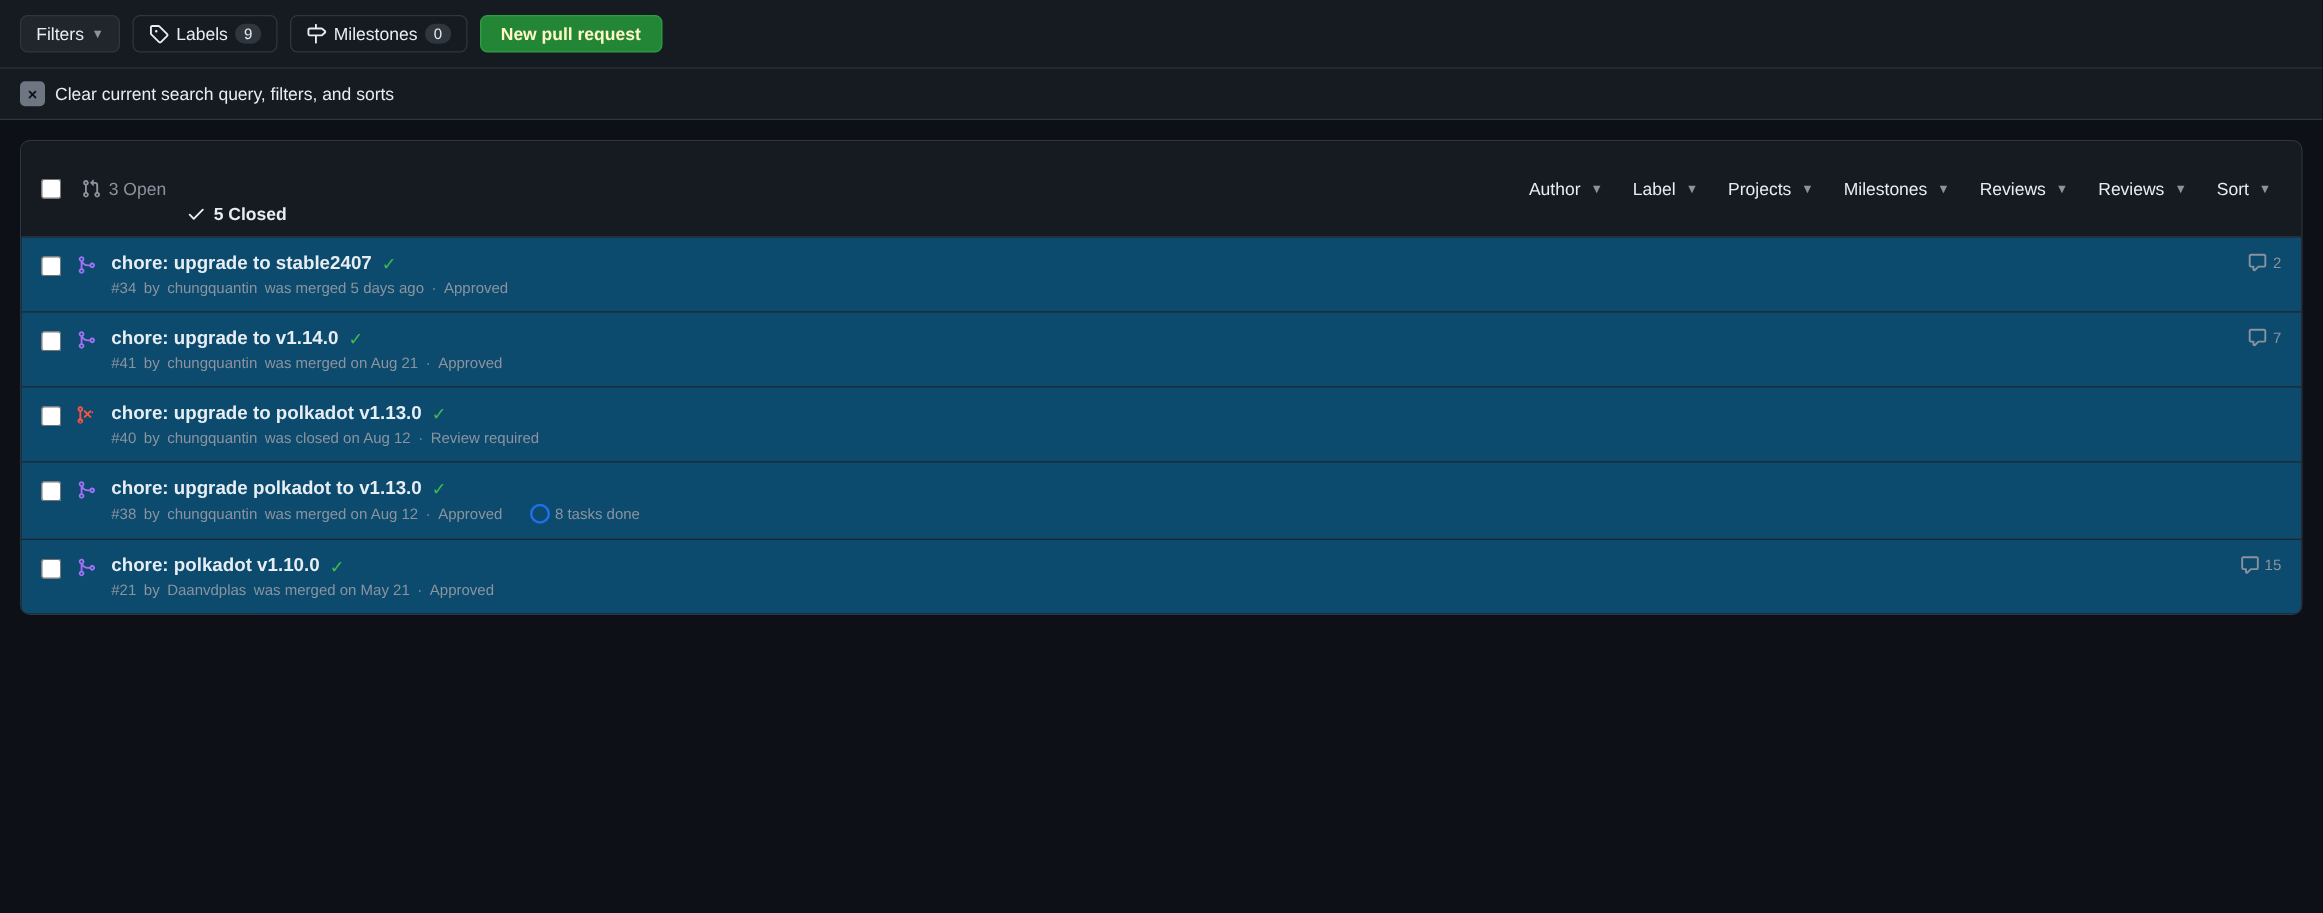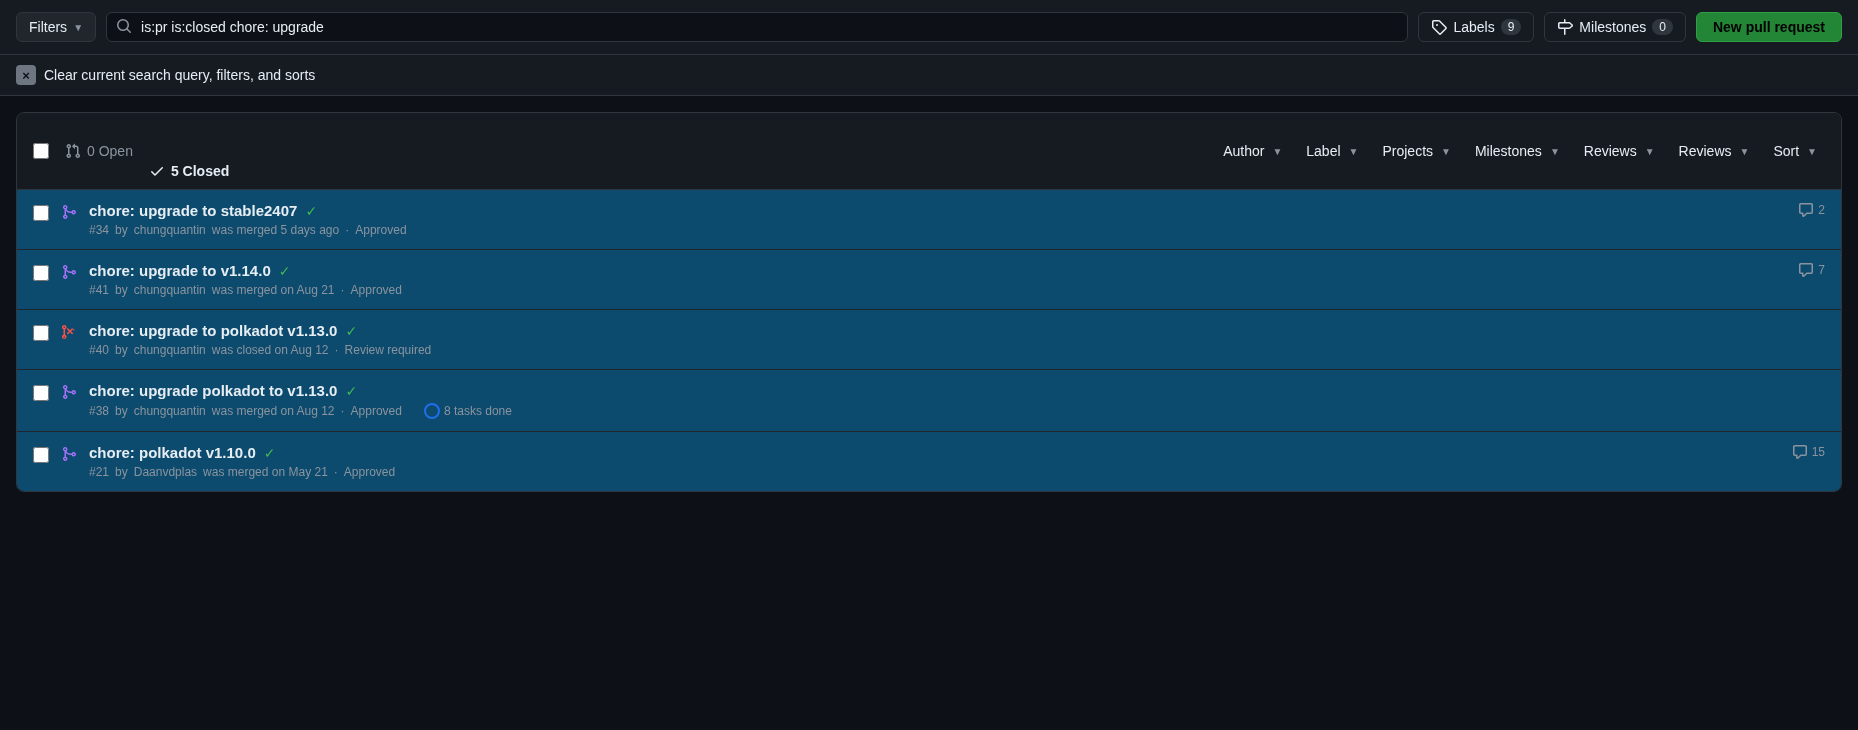--- a/index.html
+++ b/index.html
@@ -82,21 +82,21 @@
       background: #30363d;
       border-radius: 20px;
       padding: 1px 7px;
       font-size: 12px;
       color: #e6edf3;
     }
 
     .new-pr-btn {
       background: #238636;
       border: 1px solid #2ea043;
-      color: #000000;
+      color: #fef9c3;
       border-radius: 6px;
       padding: 6px 16px;
       cursor: pointer;
       font-size: 14px;
       font-weight: 600;
       white-space: nowrap;
     }
 
     .clear-bar {
       display: flex;
@@ -301,28 +301,20 @@
   </style>
 </head>
 <body>
 
 <div class="top-bar">
   <button class="filters-btn">
     <span>Filters</span>
     <span class="chevron">▼</span>
   </button>
 
-  <div class="search-wrapper">
-    <span class="search-icon-wrap">
-      <svg width="16" height="16" viewBox="0 0 16 16" fill="currentColor">
-        <path d="M10.68 11.74a6 6 0 0 1-7.922-8.982 6 6 0 0 1 8.982 7.922l3.04 3.04a.749.749 0 0 1-.326 1.275.749.749 0 0 1-.734-.215ZM11.5 7a4.499 4.499 0 1 0-8.997 0A4.499 4.499 0 0 0 11.5 7Z"></path>
-      </svg>
-    </span>
-    <input class="search-input" type="text" value="is:pr is:closed chore: upgrade" style="">
-  </div>
 
   <button class="labels-btn">
     <svg width="16" height="16" viewBox="0 0 16 16" fill="currentColor">
       <path d="M1 7.775V2.75C1 1.784 1.784 1 2.75 1h5.025c.464 0 .91.184 1.238.513l6.25 6.25a1.75 1.75 0 0 1 0 2.474l-5.026 5.026a1.75 1.75 0 0 1-2.474 0l-6.25-6.25A1.752 1.752 0 0 1 1 7.775Zm1.5 0c0 .066.026.13.073.177l6.25 6.25a.25.25 0 0 0 .354 0l5.025-5.025a.25.25 0 0 0 0-.354l-6.25-6.25a.25.25 0 0 0-.177-.073H2.75a.25.25 0 0 0-.25.25ZM6 5a1 1 0 1 1 0 2 1 1 0 0 1 0-2Z"></path>
     </svg>
     <span>Labels</span>
     <span class="badge">9</span>
   </button>
 
   <button class="milestones-btn">
@@ -344,21 +336,21 @@
 <div class="main-list">
 
   <div class="list-header">
     <input type="checkbox" class="header-checkbox" style="">
 
     <div class="header-counts">
       <div class="count-item">
         <svg viewBox="0 0 16 16" fill="currentColor">
           <path d="M1.5 3.25a2.25 2.25 0 1 1 3 2.122v5.256a2.251 2.251 0 1 1-1.5 0V5.372A2.25 2.25 0 0 1 1.5 3.25Zm5.677-.177L9.573.677A.25.25 0 0 1 10 .854V2.5h1A2.5 2.5 0 0 1 13.5 5v5.628a2.251 2.251 0 1 1-1.5 0V5a1 1 0 0 0-1-1h-1v1.646a.25.25 0 0 1-.427.177L7.177 3.427a.25.25 0 0 1 0-.354ZM3.75 2.5a.75.75 0 1 0 0 1.5.75.75 0 0 0 0-1.5Zm0 9.5a.75.75 0 1 0 0 1.5.75.75 0 0 0 0-1.5Zm8.25.75a.75.75 0 1 0 1.5 0 .75.75 0 0 0-1.5 0Z"></path>
         </svg>
-        <span>0 Open</span>
+        <span>3 Open</span>
       </div>
       <div class="count-item active">
         <svg viewBox="0 0 16 16" fill="currentColor">
           <path d="M13.78 4.22a.75.75 0 0 1 0 1.06l-7.25 7.25a.75.75 0 0 1-1.06 0L2.22 9.28a.751.751 0 0 1 .018-1.042.751.751 0 0 1 1.042-.018L6 10.94l6.72-6.72a.75.75 0 0 1 1.06 0Z"></path>
         </svg>
         <span>5 Closed</span>
       </div>
     </div>
 
     <div class="header-filters">

